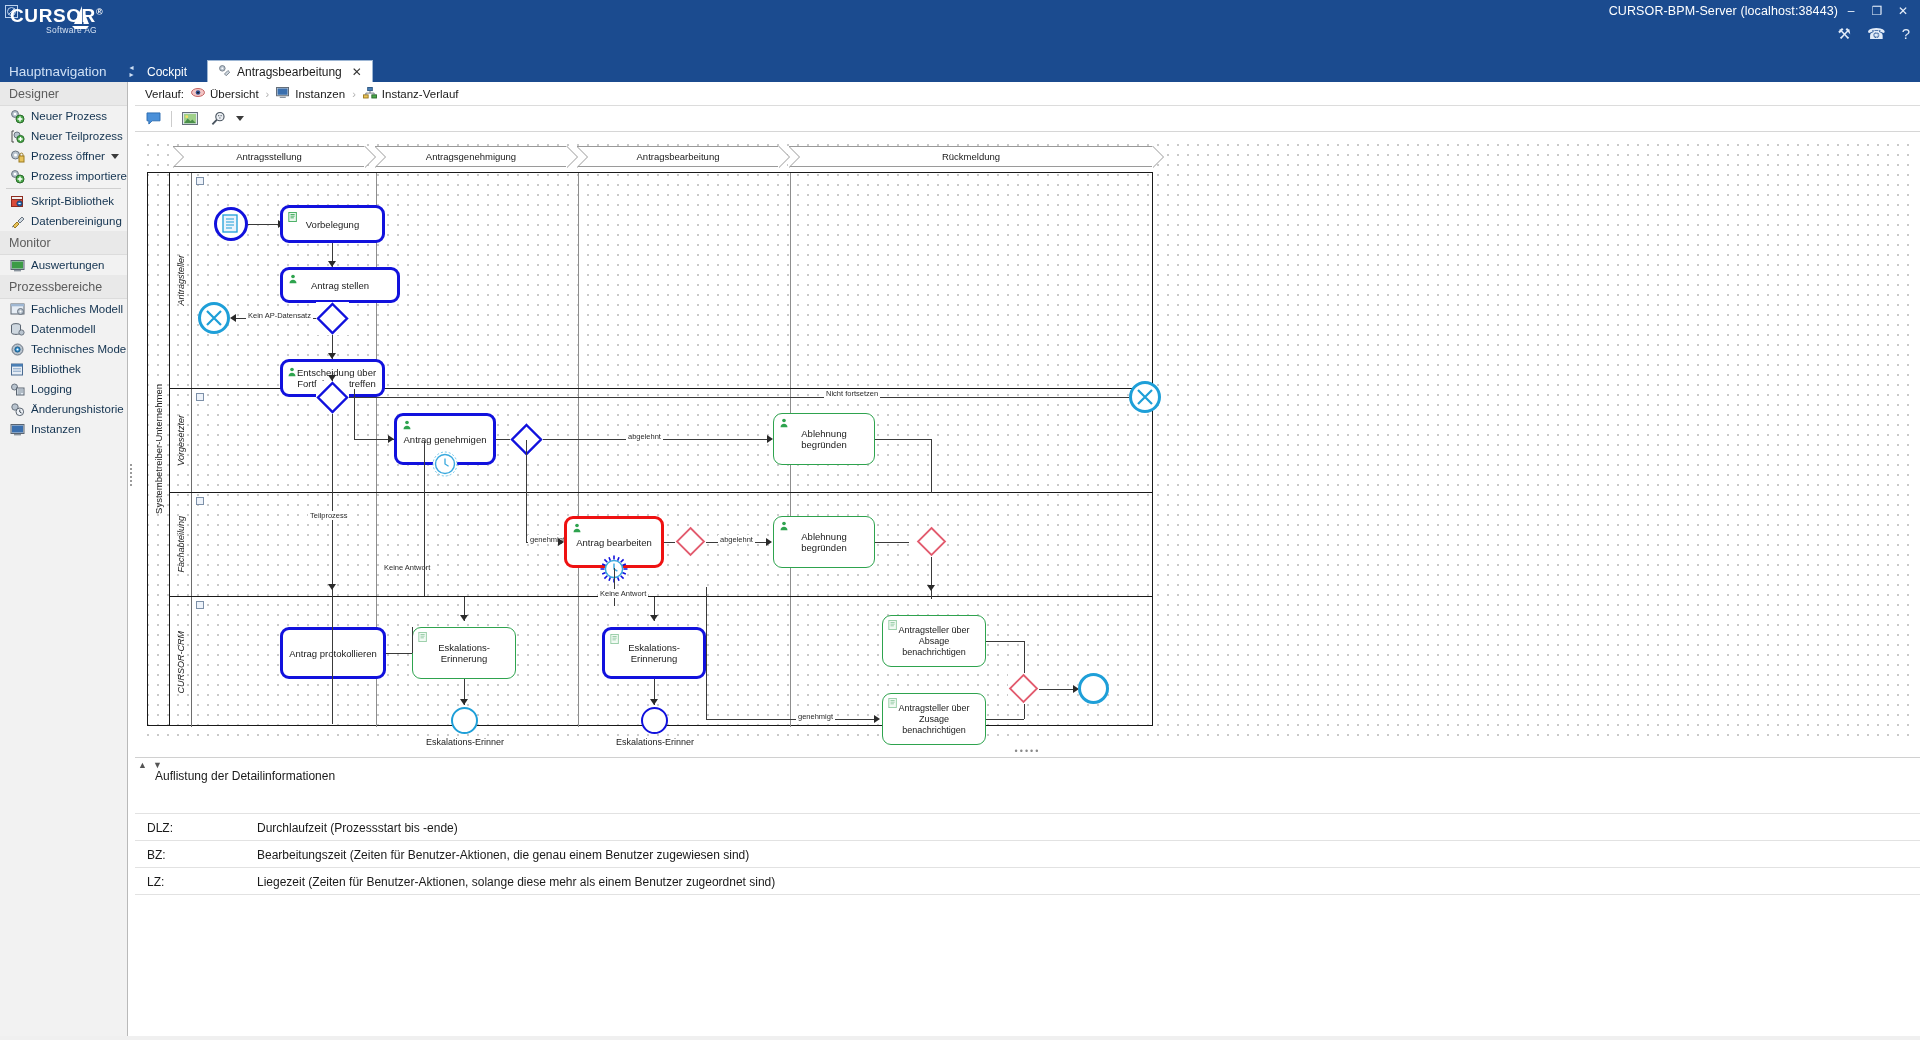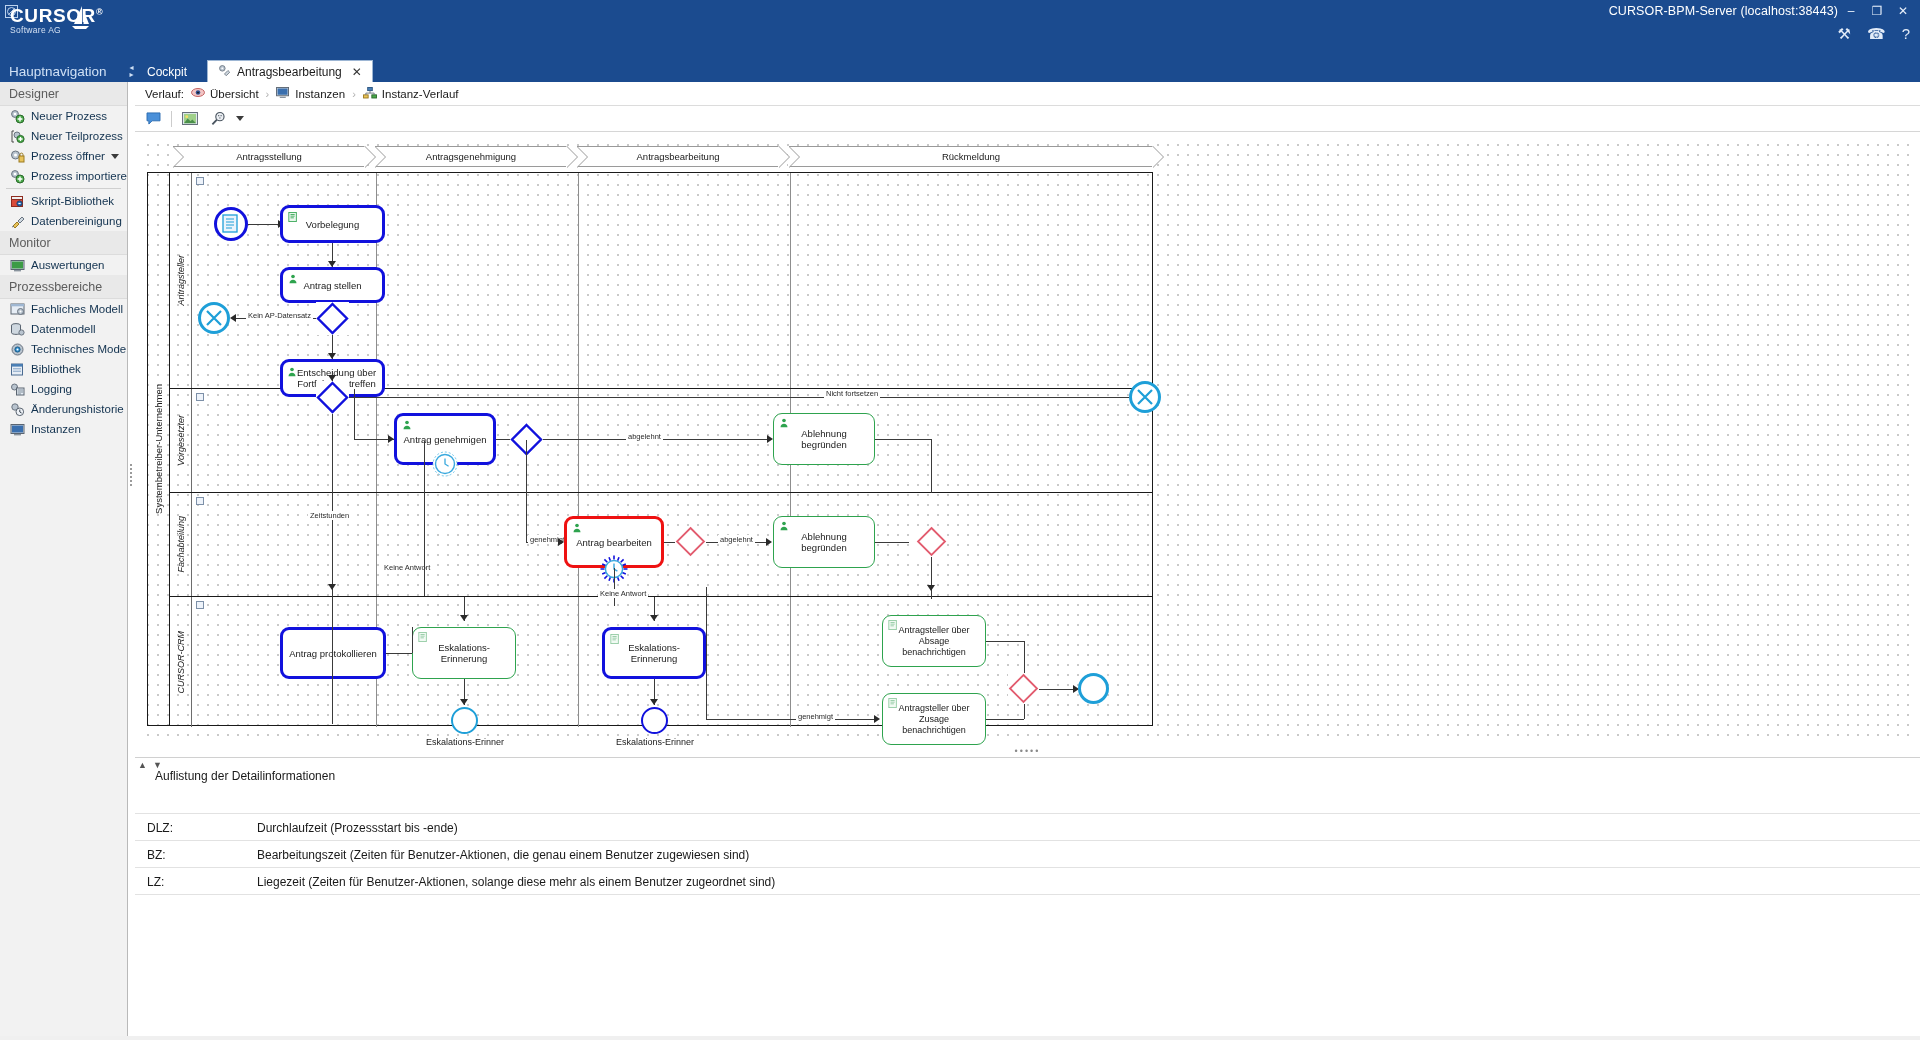--- a/index.html
+++ b/index.html
@@ -32,21 +32,21 @@
   
   .brandband {
     position: absolute; left: 0; top: 22px; width: 1920px; height: 38px;
     background: #1b4b8f;
   }
   .brand {
     position: absolute; left: 10px; top: 3px; color: #fff;
   }
   .brand .b1 { font-size: 19px; font-weight: bold; letter-spacing: .6px; line-height: 19px; }
   .brand .b1 sup { font-size: 9px; vertical-align: super; }
-  .brand .b2 { font-size: 8.5px; letter-spacing: .3px; color: #d3e0f2; line-height: 10px; }
+  .brand .b2 { font-size: 8.5px; letter-spacing: .3px; color: #d3e0f2; line-height: 10px; margin-left: 36px; }
   .brand .sail {
     position: absolute; left: 60px; top: 2px; width: 20px; height: 26px;
   }
   .topright-icons {
     position: absolute; right: 10px; top: 26px; display: flex; gap: 16px; align-items: center;
   }
   .topright-icons .ti { color: #e3ecf8; font-size: 15px; line-height: 15px; }
 
   
   .navhead {
@@ -602,21 +602,21 @@
         <svg class="mini" viewBox="0 0 12 12">
             <rect x="1" y="0.5" width="9" height="11" fill="#e9f7ec" stroke="#2ea34e"></rect>
             <path d="M3 3h5M3 5h5M3 7h4" stroke="#2ea34e"></path>
           </svg>
         <span>Vorbelegung</span>
       </div>
 
       <div class="edge v" style="left:162px; top:70px; height:24px;"></div>
       <div class="arrow-d" style="left:158px; top:88px;"></div>
 
-      <div class="task blue" style="left:110px; top:94px; width:105px; height:36px;">
+      <div class="task blue" style="left:110px; top:94px; width:120px; height:36px;">
         <svg class="mini" viewBox="0 0 12 12">
             <circle cx="6" cy="3" r="2.2" fill="#2ea34e"></circle>
             <path d="M1.8 11c0-2.6 1.9-4.2 4.2-4.2S10.2 8.4 10.2 11z" fill="#2ea34e"></path>
           </svg>
         <span>Antrag stellen</span>
       </div>
 
       <div class="edge v" style="left:162px; top:130px; height:22px;"></div>
       <div class="arrow-d" style="left:158px; top:146px;"></div>
 
@@ -657,21 +657,21 @@
 
     <div class="edge h" style="left:201px; top:224px; width:780px; z-index:4;"></div>
     <div class="edge-lbl" style="left:676px; top:216px; z-index:5;">Nicht fortsetzen</div>
     <div class="ev" style="left:981px; top:208px; width:32px; height:32px; border:3px solid #1e9fd8; z-index:5;">
       <svg width="26" height="26" viewBox="0 0 26 26" style="position:absolute;left:0;top:0">
           <path d="M6 6 L20 20 M20 6 L6 20" stroke="#1e9fd8" stroke-width="2.2"></path>
         </svg>
     </div>
 
     <div class="edge v" style="left:184px; top:241px; height:310px; z-index:4;"></div>
-    <div class="edge-lbl" style="left:160px; top:338px; z-index:5;">Zeitstunden</div>
+    <div class="edge-lbl" style="left:160px; top:338px; z-index:5;">Teilprozess</div>
     <div class="arrow-d" style="left:180px; top:411px; z-index:5;"></div>
 
     <div class="lane" style="left:22px; top:216px; width:982px; height:104px;">
       <div class="lane-label">
         <span class="vtext">Vorgesetzter</span>
       </div>
       <div class="lane-collapse" style="left:26px; top:4px;"></div>
 
       <div class="task blue" style="left:224px; top:24px; width:102px; height:52px;">
         <svg class="mini" viewBox="0 0 12 12">

